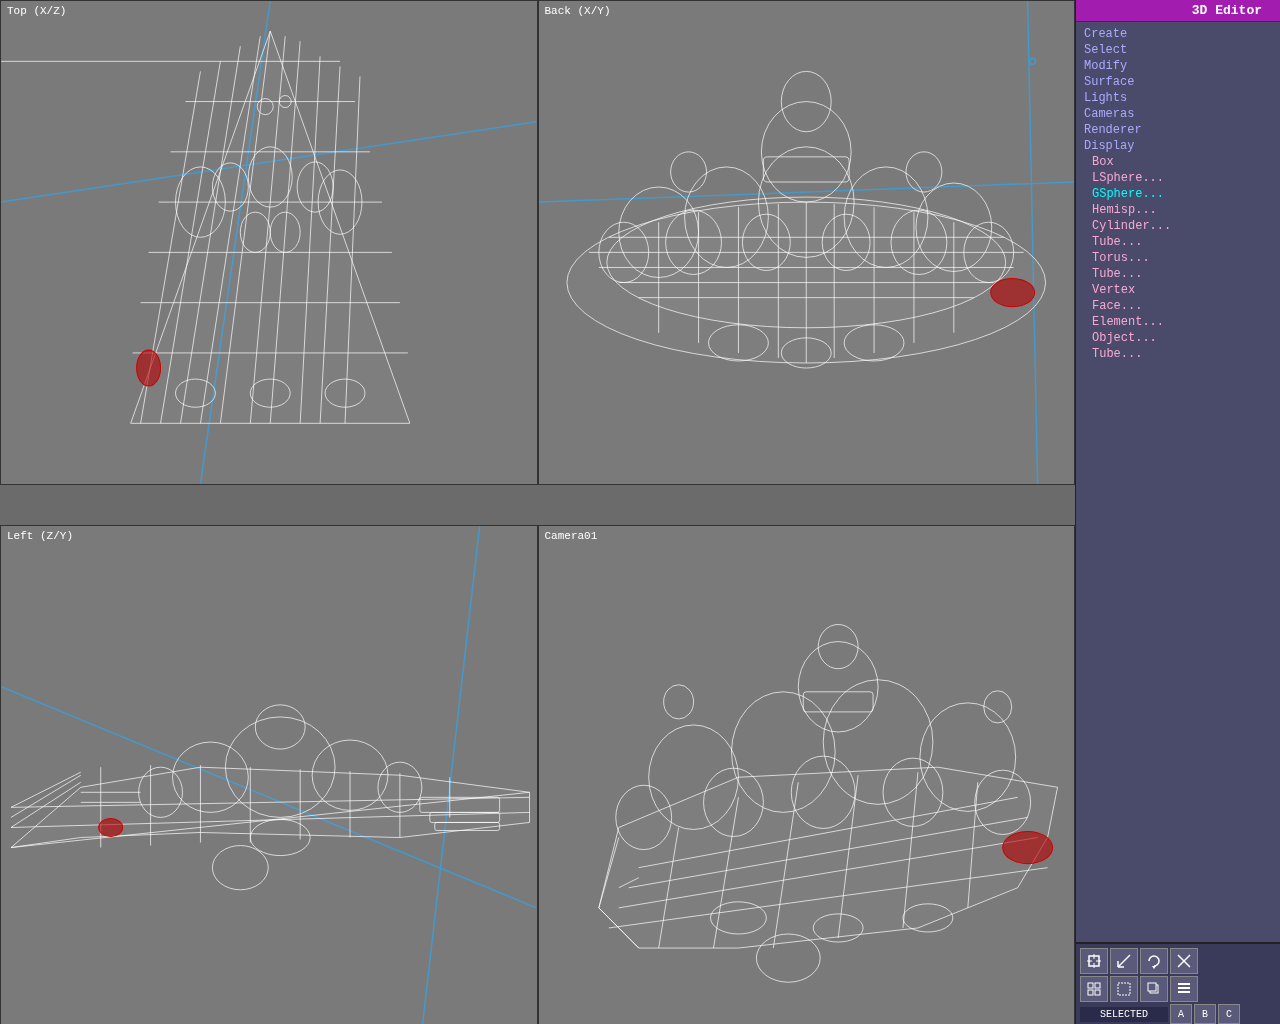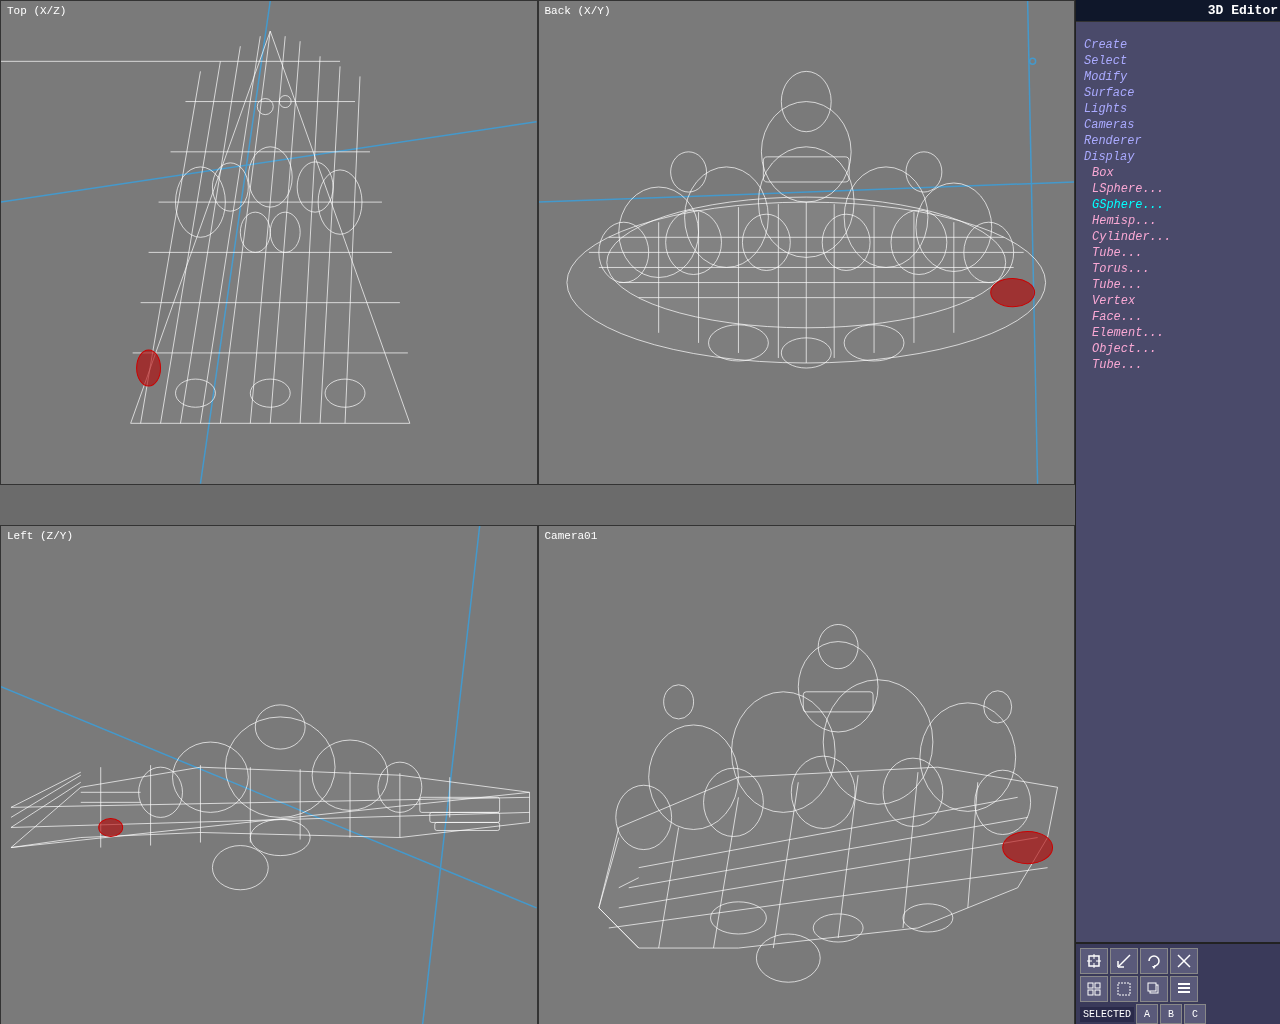--- a/index.html
+++ b/index.html
@@ -59,42 +59,41 @@
     #right-panel {
       width: 205px;
       height: 1024px;
       background: #4a4a6a;
       display: flex;
       flex-direction: column;
       border-left: 1px solid #222;
     }
 
     #panel-title {
-      background: #0f172a;
+      background: #a21caf;
       color: #ffffff;
       text-align: right;
-      padding: 3px 2px;
+      padding: 3px 18px;
       font-size: 13px;
       font-weight: bold;
       font-family: 'Courier New', monospace;
       border-bottom: 1px solid #333;
     }
 
     .menu-item {
       color: #aaaaff;
       padding: 1px 8px;
       font-size: 12px;
       font-family: 'Courier New', monospace;
       cursor: pointer;
       white-space: nowrap;
     }
 
     .menu-section {
-      padding-top: 15px;
-      font-style: italic;
+      padding-top: 4px;
     }
 
     .menu-sub-item {
       color: #f9a8d4;
       padding: 1px 16px;
       font-size: 12px;
       font-family: 'Courier New', monospace;
       cursor: pointer;
     }
 
@@ -143,21 +142,21 @@
       flex-direction: row;
       gap: 2px;
       align-items: center;
     }
 
     .selected-label {
       color: #ffffff;
       font-size: 10px;
       font-family: 'Courier New', monospace;
       background: #2a2a4a;
-      padding: 2px 3px;
+      padding: 2px 20px;
     }
 
     .abc-btn {
       width: 22px;
       height: 20px;
       background: #5a5a7a;
       border: 1px solid #888;
       cursor: pointer;
       display: flex;
       align-items: center;

